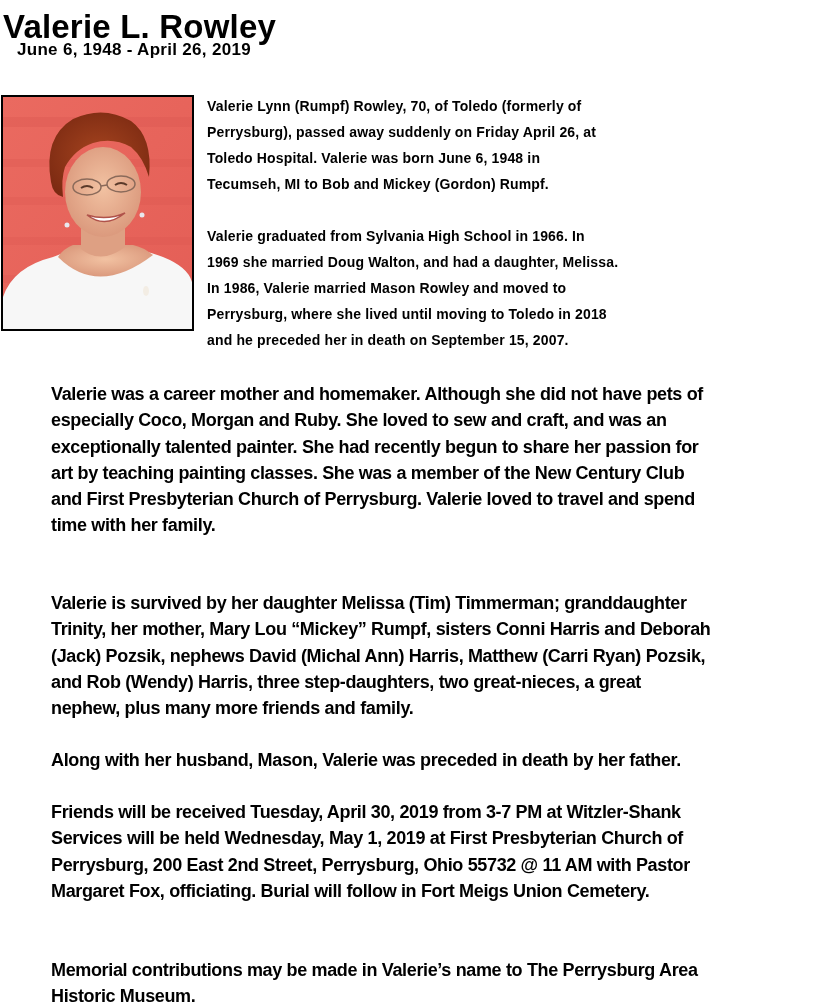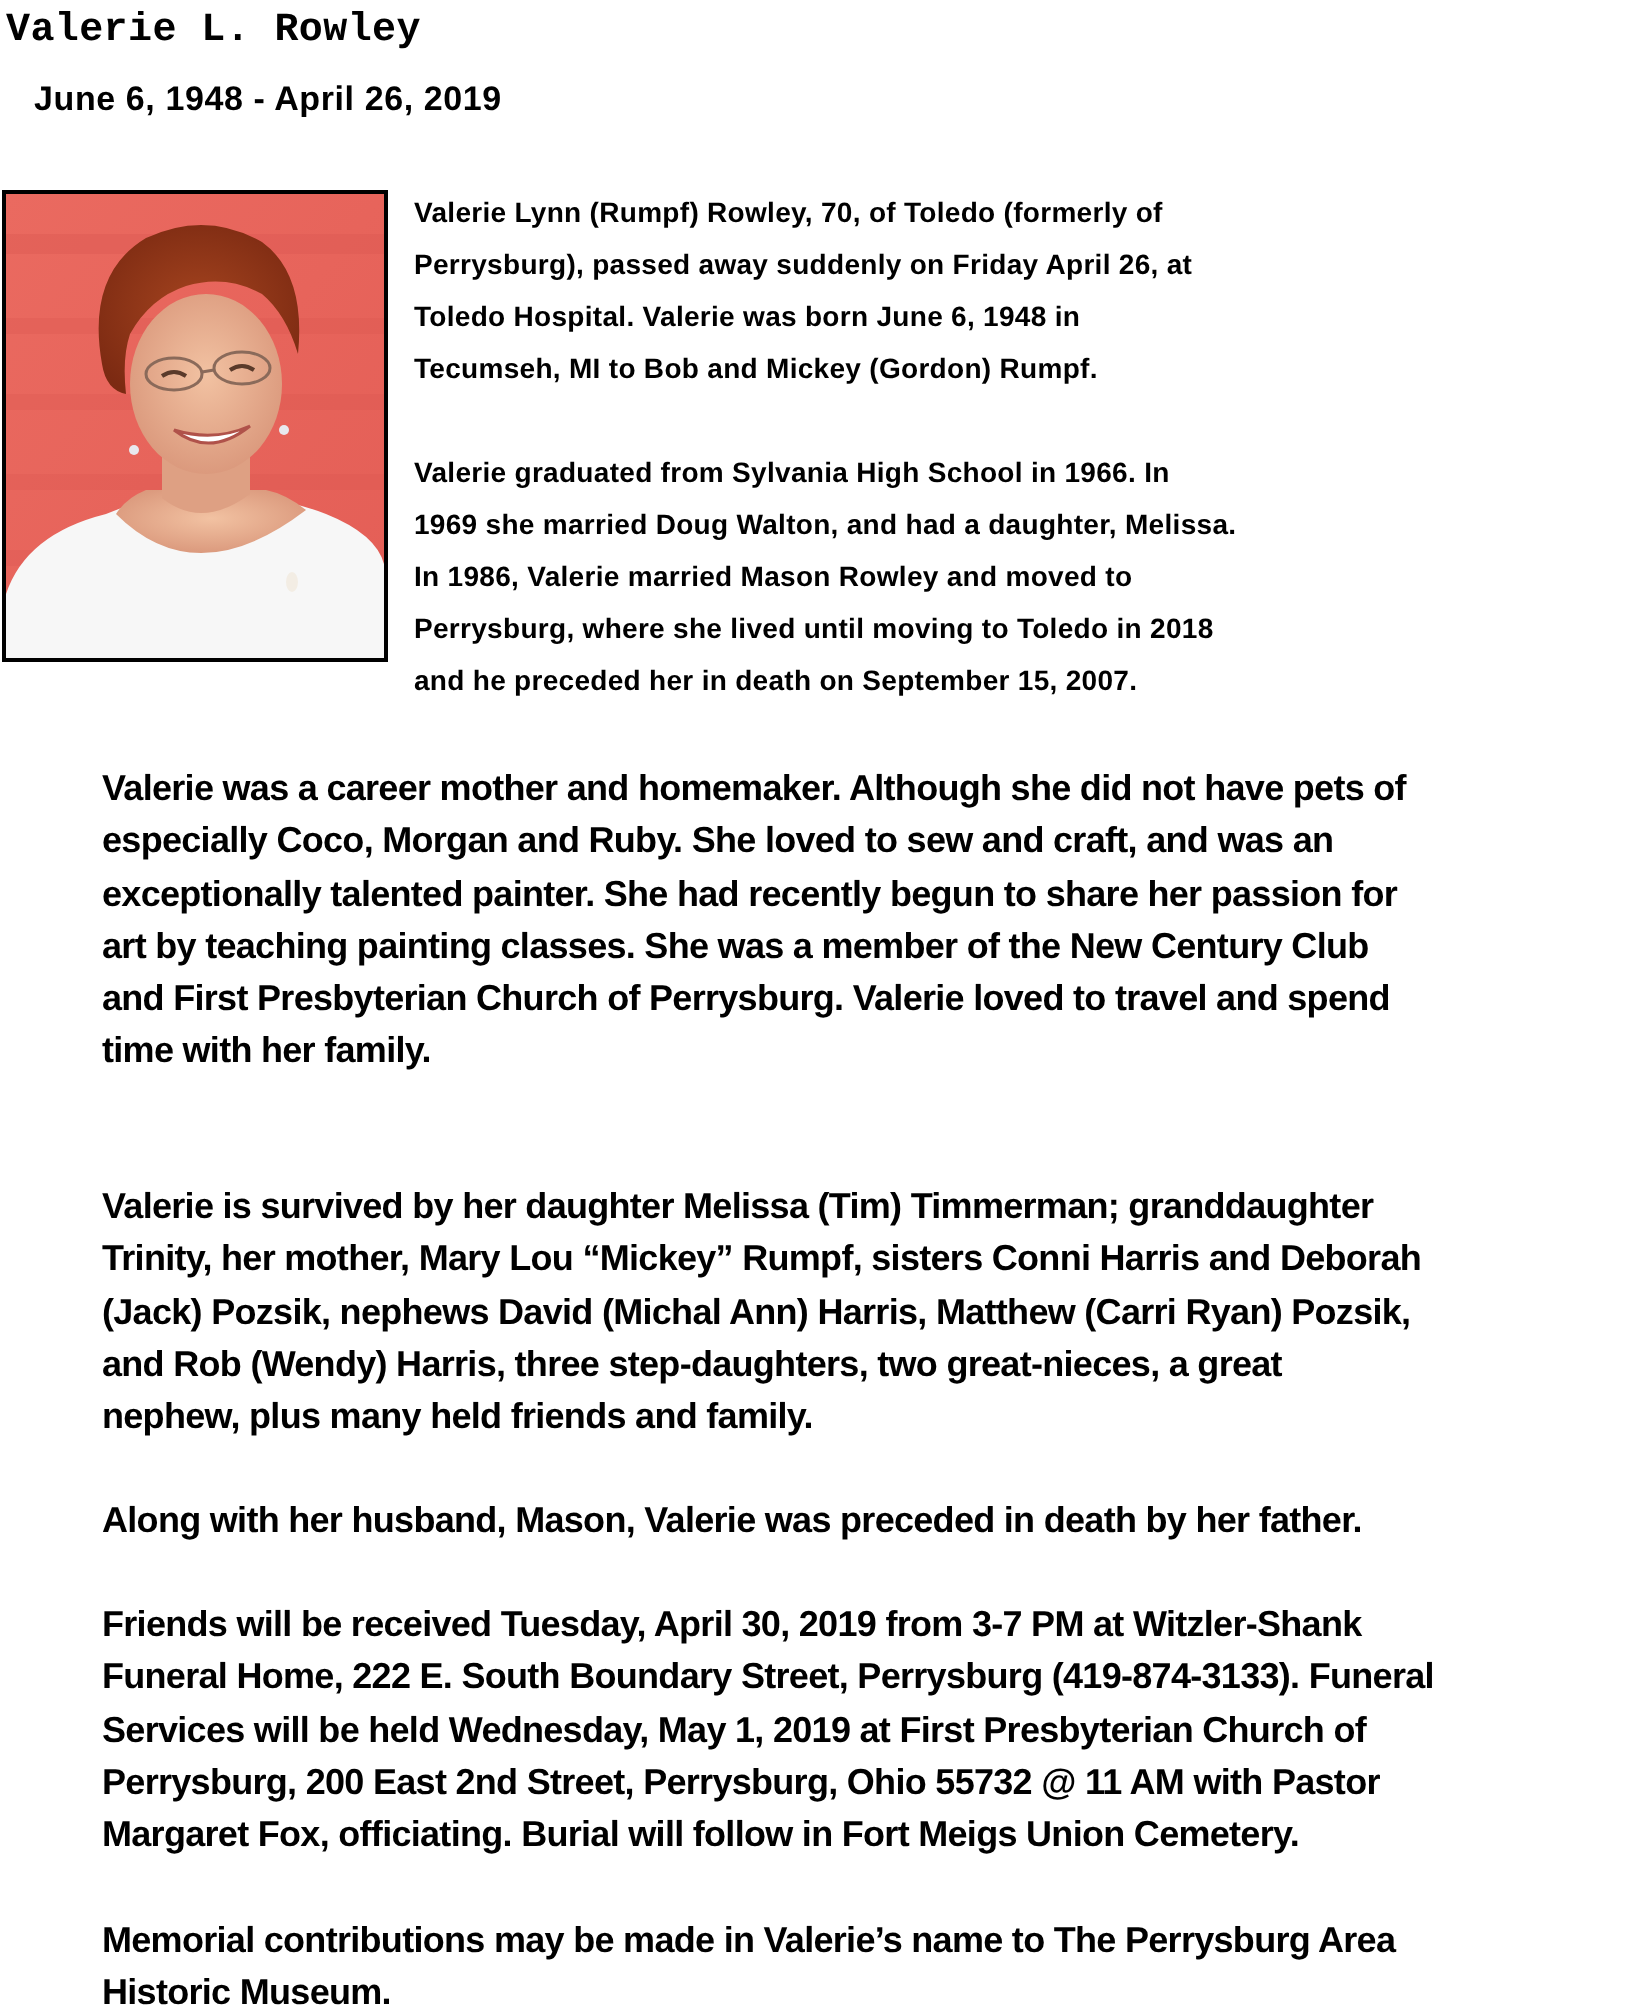--- a/index.html
+++ b/index.html
@@ -12,26 +12,25 @@
       height: 1008px;
       position: relative;
       overflow: hidden;
       color: #000000;
       font-family: "Liberation Sans", sans-serif;
       font-weight: bold;
     }
     .title {
       position: absolute;
       left: 3px;
-      top: 1px;
-      font-size: 20px;
+      top: 12px;
+      font-size: 33px;
       line-height: 30px;
       white-space: nowrap;
       letter-spacing: 0.2px;
-      font-family: Liberation Mono, monospace;
     }
     .dates {
       position: absolute;
       left: 17px;
       top: 38px;
       font-size: 17px;
       line-height: 24px;
       white-space: nowrap;
       letter-spacing: 0.3px;
     }
@@ -162,34 +161,33 @@
       <span class="line" style="display: block; width: max-content;">time with her family.</span>
     </p>
   </div>
 
   <div class="body-text" style="top:590px;">
     <p>
       <span class="line" style="display: block; width: max-content;">Valerie is survived by her daughter Melissa (Tim) Timmerman; granddaughter</span>
       <span class="line" style="display: block; width: max-content;">Trinity, her mother, Mary Lou “Mickey” Rumpf, sisters Conni Harris and Deborah</span>
       <span class="line" style="display: block; width: max-content;">(Jack) Pozsik, nephews David (Michal Ann) Harris, Matthew (Carri Ryan) Pozsik,</span>
       <span class="line" style="display: block; width: max-content;">and Rob (Wendy) Harris, three step-daughters, two great-nieces, a great</span>
-      <span class="line" style="display: block; width: max-content;">nephew, plus many held friends and family.</span>
+      <span class="line" style="display: block; width: max-content;">nephew, plus many more friends and family.</span>
     </p>
   </div>
 
   <div class="body-text" style="top:747px;">
     <p>
       <span class="line" style="display: block; width: max-content;">Along with her husband, Mason, Valerie was preceded in death by her father.</span>
     </p>
   </div>
 
   <div class="body-text" style="top:799px;">
     <p>
       <span class="line" style="display: block; width: max-content;">Friends will be received Tuesday, April 30, 2019 from 3-7 PM at Witzler-Shank</span>
-      <span class="line" style="display: block; width: max-content;">Funeral Home, 222 E. South Boundary Street, Perrysburg (419-874-3133). Funeral</span>
       <span class="line" style="display: block; width: max-content;">Services will be held Wednesday, May 1, 2019 at First Presbyterian Church of</span>
       <span class="line" style="display: block; width: max-content;">Perrysburg, 200 East 2nd Street, Perrysburg, Ohio 55732 @ 11 AM with Pastor</span>
       <span class="line" style="display: block; width: max-content; text-align: center;">Margaret Fox, officiating. Burial will follow in Fort Meigs Union Cemetery.</span>
     </p>
   </div>
 
   <div class="body-text" style="top:957px;">
     <p>
       <span class="line" style="display: block; width: max-content;">Memorial contributions may be made in Valerie’s name to The Perrysburg Area</span>
       <span class="line" style="display: block; width: max-content;">Historic Museum.</span>

